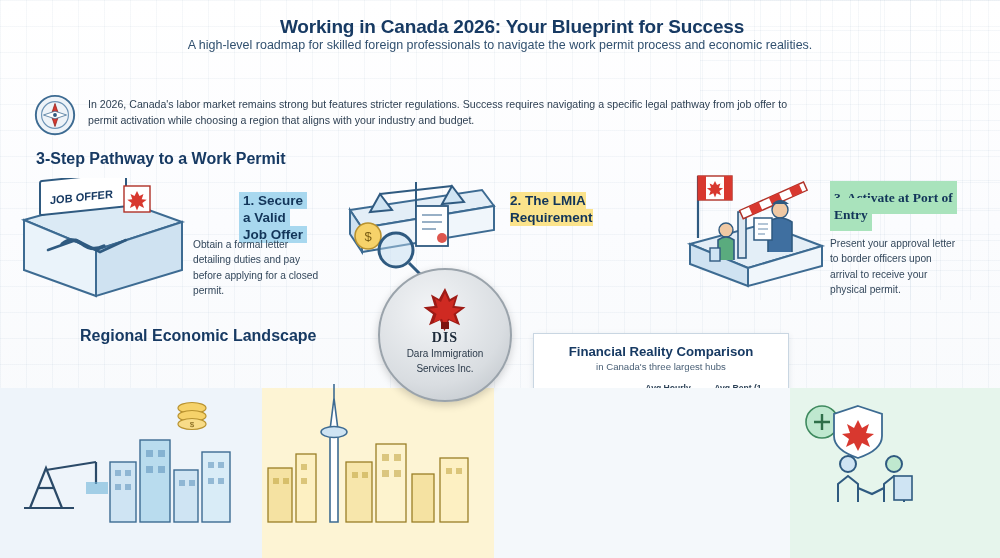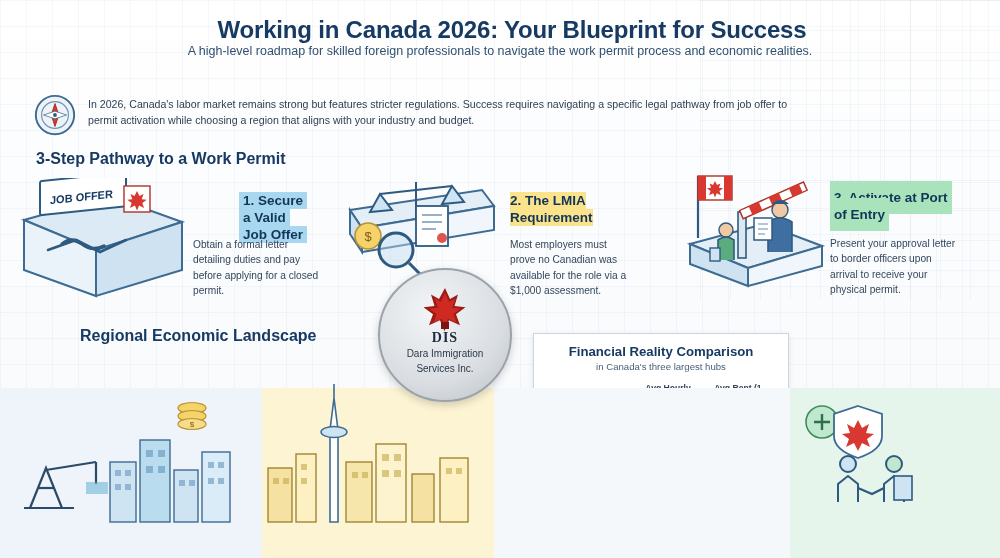--- a/index.html
+++ b/index.html
@@ -31,21 +31,21 @@
       linear-gradient(to right, rgba(120,150,180,0.10) 1px, transparent 1px),
       linear-gradient(to bottom, rgba(120,150,180,0.10) 1px, transparent 1px);
     background-size:30px 30px;
     opacity:.8;
     pointer-events:none;
   }
   .header {
     position:absolute; left:0; right:0; top:16px; text-align:center;
   }
   .title {
-    font-size:24px; font-weight:bold; color:#173a63; letter-spacing:-0.2px;
+    font-size:19px; font-weight:bold; color:#173a63; letter-spacing:-0.2px;
     margin:0;
     padding-left:24px;
   }
   .subtitle {
     font-size:12.5px; color:#31506f; 
   }
   .intro {
     position:absolute; left:88px; top:96px; width:700px;
     font-size:10.6px; line-height:1.55; color:#2d3f52;
   }
@@ -58,21 +58,21 @@
   .sh1 { left:36px; top:150px; }
   .sh2 { left:36px; top:327px;margin-left:44px; }
 
   
   .step-label {
     position:absolute; font-weight:bold; font-size:13.5px; color:#123559;
     line-height:1.25;
   }
   .hl-blue  { background:#a8d8ef; padding:1px 4px; display:inline; box-decoration-break:clone;}
   .hl-yellow{ background:#fbe38b; padding:1px 0; display:inline; box-decoration-break:clone;}
-  .hl-green { background:#a9e3bc; padding:9px 4px; display:inline; box-decoration-break:clone;}
+  .hl-green { background:#a9e3bc; padding:9px 4px; display:inline; box-decoration-break:clone;font-family:Liberation Serif, serif;}
 
   .step-body {
     position:absolute; font-size:10.2px; line-height:1.5; color:#33475b;
   }
 
   
   .card {
     position:absolute; bottom:0; padding:10px 12px 12px 12px;
   }
   .card h4 { margin:0 0 5px 0; font-size:13px; font-weight:bold; color:#133456; }
@@ -299,21 +299,20 @@
     </g>
     <g stroke="#2f5a80" stroke-width="3" fill="none">
       <circle cx="64" cy="74" r="17" fill="rgba(190,220,240,.45)"></circle>
       <path d="M77 87 L92 102"></path>
     </g>
   </svg>
 
   <div class="step-label" style="left:510px; top:193px; width:118px;">
     <span class="hl-yellow">2. The LMIA Requirement</span>
   </div>
-  <div class="step-body" style="left:510px; top:237px; width:124px;">Most employers must prove no Canadian was available for the role via a $1,000 assessment.</div>
 
   <svg class="illus" style="left:680px; top:168px;" width="150" height="130" viewBox="0 0 150 130">
     <path d="M10 76 L84 56 L142 78 L68 100 Z" fill="#e3eef7" stroke="#3d6b92" stroke-width="2"></path>
     <path d="M10 76 L10 96 L68 118 L68 100 Z" fill="#cfe2f1" stroke="#3d6b92" stroke-width="2"></path>
     <path d="M68 100 L142 78 L142 98 L68 118 Z" fill="#f0f6fb" stroke="#3d6b92" stroke-width="2"></path>
 
     <g>
       <path d="M18 70 L18 8" stroke="#2f5a80" stroke-width="2.2"></path>
       <rect x="18" y="8" width="34" height="24" fill="#ffffff" stroke="#b03127" stroke-width="1.4"></rect>
       <rect x="18" y="8" width="8" height="24" fill="#d8382f"></rect>

